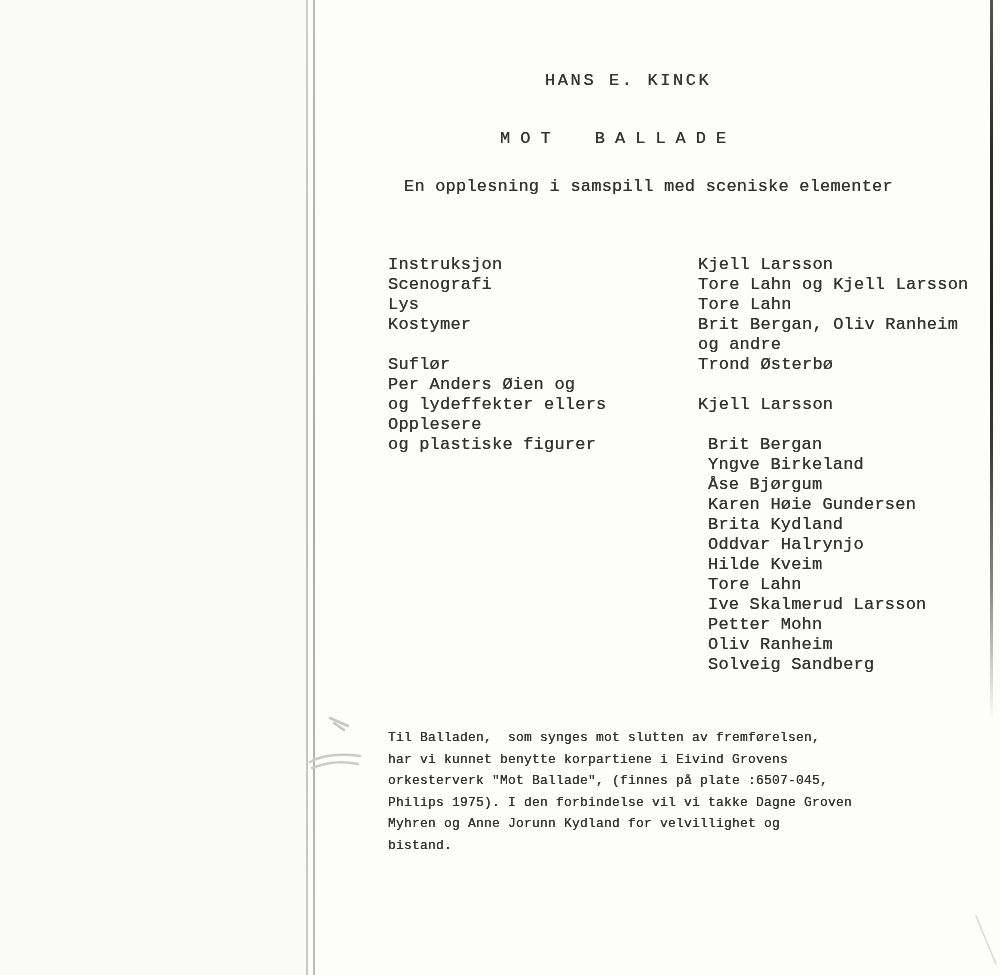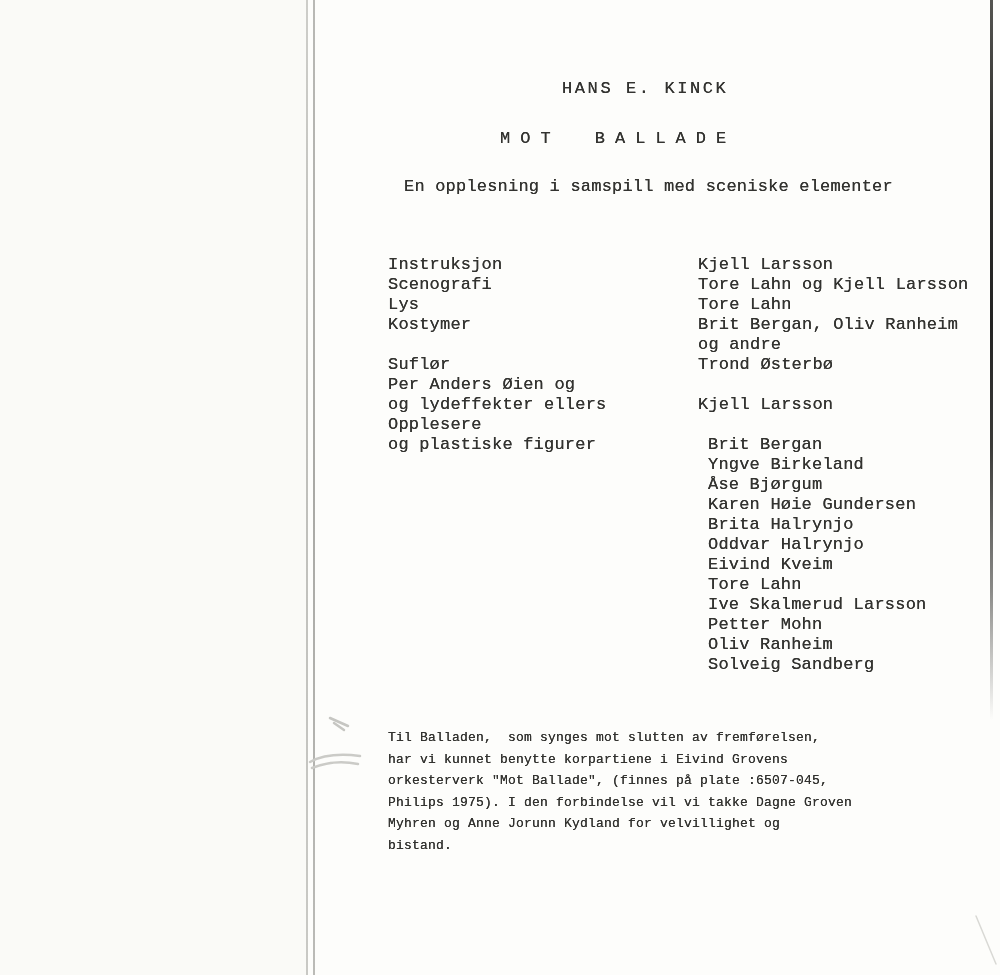--- a/index.html
+++ b/index.html
@@ -52,23 +52,22 @@
       #8a8a86 82%, rgba(150,150,146,0) 100%);
   }
   .typed {
     position: absolute;
     white-space: pre;
     font-size: 17px;
     letter-spacing: 0.2px;
     text-shadow: 0 0 0.6px currentColor;
   }
   .author {
-    left: 229px; top: 79px;
+    left: 229px; top: 71px;
     letter-spacing: 2.6px;
-    margin-left: 17px;
   }
   .title {
     left: 184px; top: 129px;
     letter-spacing: 10px;
     word-spacing: 14px;
   }
   .subtitle {
     left: 88px; top: 177px;
   }
   .credits {
@@ -140,23 +139,23 @@
         <div class="credit-row"><div class="credit-role">Kostymer</div><div class="credit-name">Brit Bergan, Oliv Ranheim</div></div>
         <div class="credit-row"><div class="credit-role"></div><div class="credit-name">og andre</div></div>
         <div class="credit-row"><div class="credit-role">Suflør</div><div class="credit-name">Trond Østerbø</div></div>
         <div class="credit-row"><div class="credit-name">Per Anders Øien og</div></div>
         <div class="credit-row"><div class="credit-role">og lydeffekter ellers</div><div class="credit-name">Kjell Larsson</div></div>
         <div class="credit-row"><div class="credit-role">Opplesere</div><div class="credit-name"></div></div>
         <div class="credit-row indent"><div class="credit-role">og plastiske figurer</div><div class="credit-name">Brit Bergan</div></div>
         <div class="credit-row indent"><div class="credit-role"></div><div class="credit-name">Yngve Birkeland</div></div>
         <div class="credit-row indent"><div class="credit-role"></div><div class="credit-name">Åse Bjørgum</div></div>
         <div class="credit-row indent"><div class="credit-role"></div><div class="credit-name">Karen Høie Gundersen</div></div>
-        <div class="credit-row indent"><div class="credit-role"></div><div class="credit-name">Brita Halrynjo</div></div>
+        <div class="credit-row indent"><div class="credit-role"></div><div class="credit-name">Brita Kydland</div></div>
         <div class="credit-row indent"><div class="credit-role"></div><div class="credit-name">Oddvar Halrynjo</div></div>
-        <div class="credit-row indent"><div class="credit-role"></div><div class="credit-name">Eivind Kveim</div></div>
+        <div class="credit-row indent"><div class="credit-role"></div><div class="credit-name">Hilde Kveim</div></div>
         <div class="credit-row indent"><div class="credit-role"></div><div class="credit-name">Tore Lahn</div></div>
         <div class="credit-row indent"><div class="credit-role"></div><div class="credit-name">Ive Skalmerud Larsson</div></div>
         <div class="credit-row indent"><div class="credit-role"></div><div class="credit-name">Petter Mohn</div></div>
         <div class="credit-row indent"><div class="credit-role"></div><div class="credit-name">Oliv Ranheim</div></div>
         <div class="credit-row indent"><div class="credit-role"></div><div class="credit-name">Solveig Sandberg</div></div>
       </div>
 
     <div class="note" id="note">
         <div class="note-line">Til Balladen,  som synges mot slutten av fremførelsen,</div>
         <div class="note-line">har vi kunnet benytte korpartiene i Eivind Grovens</div>

